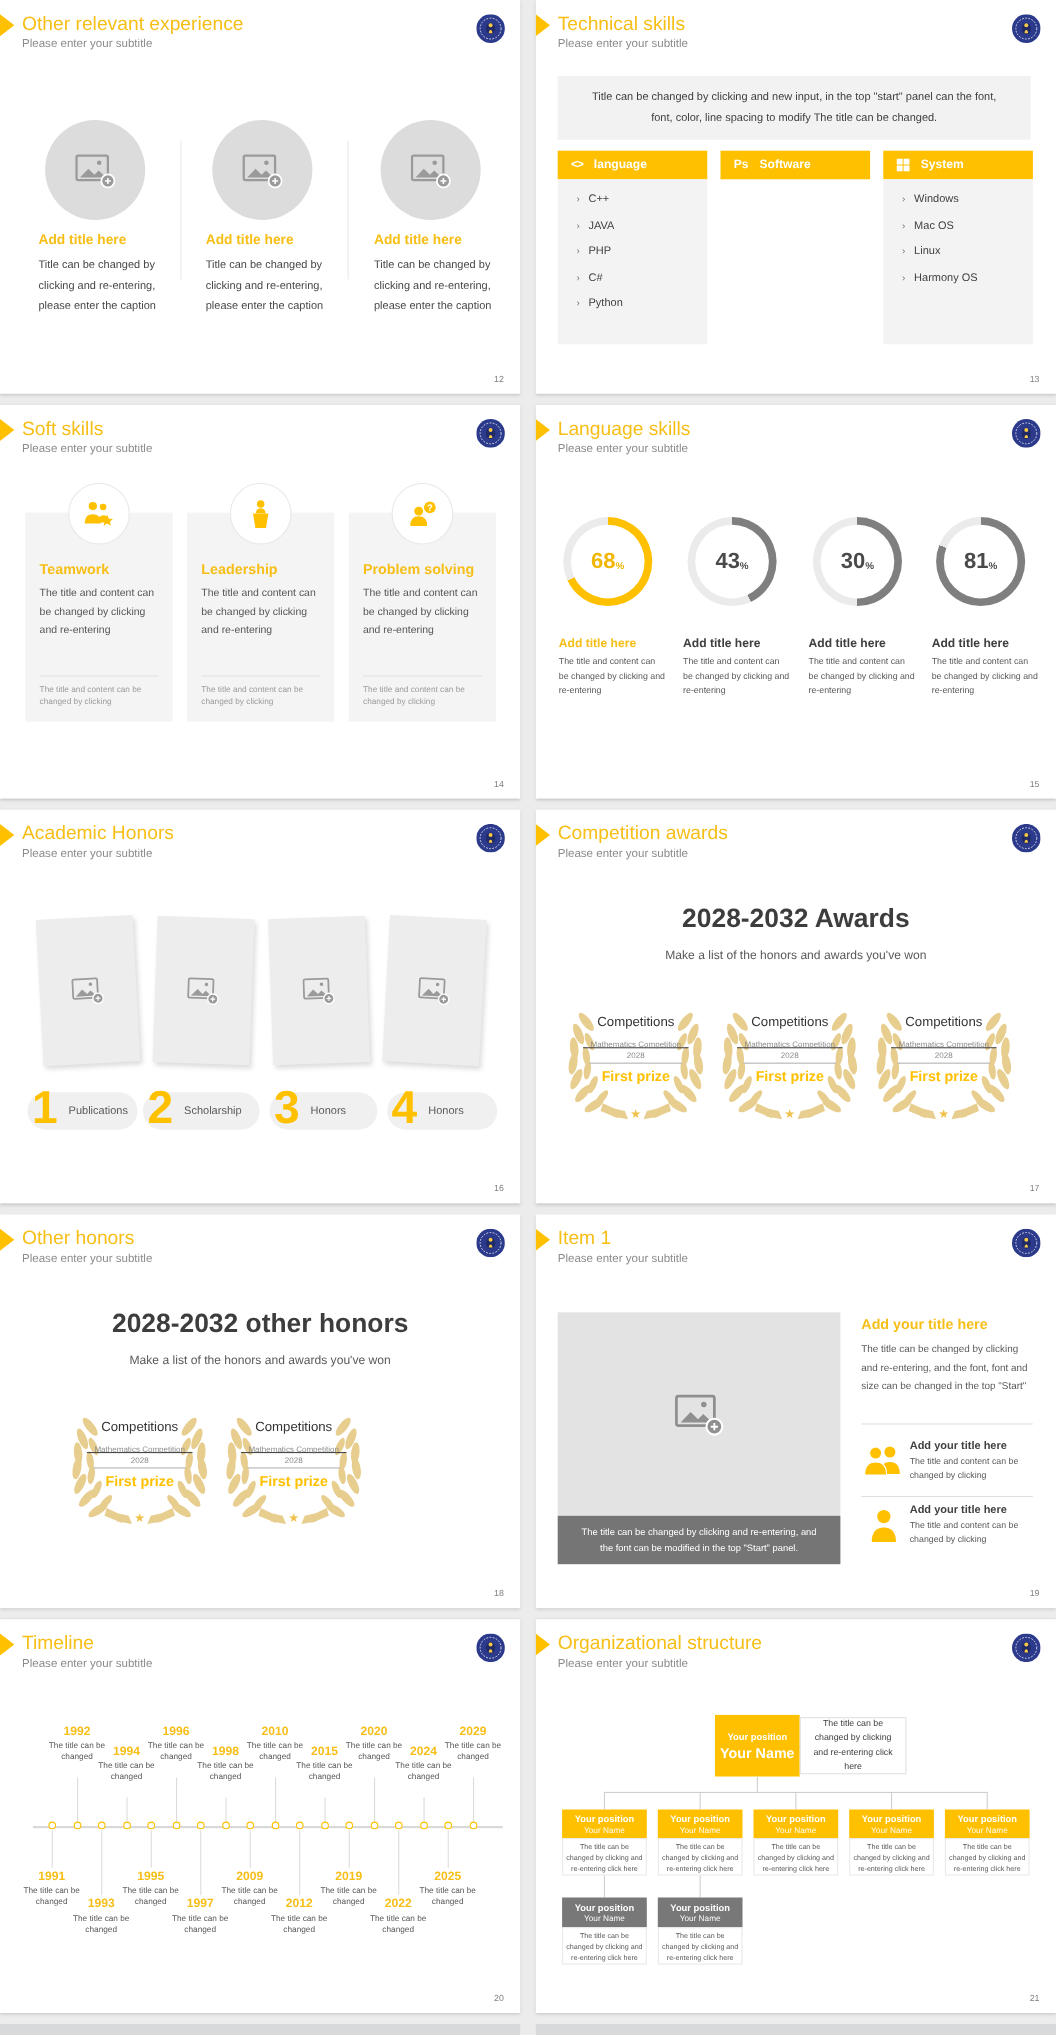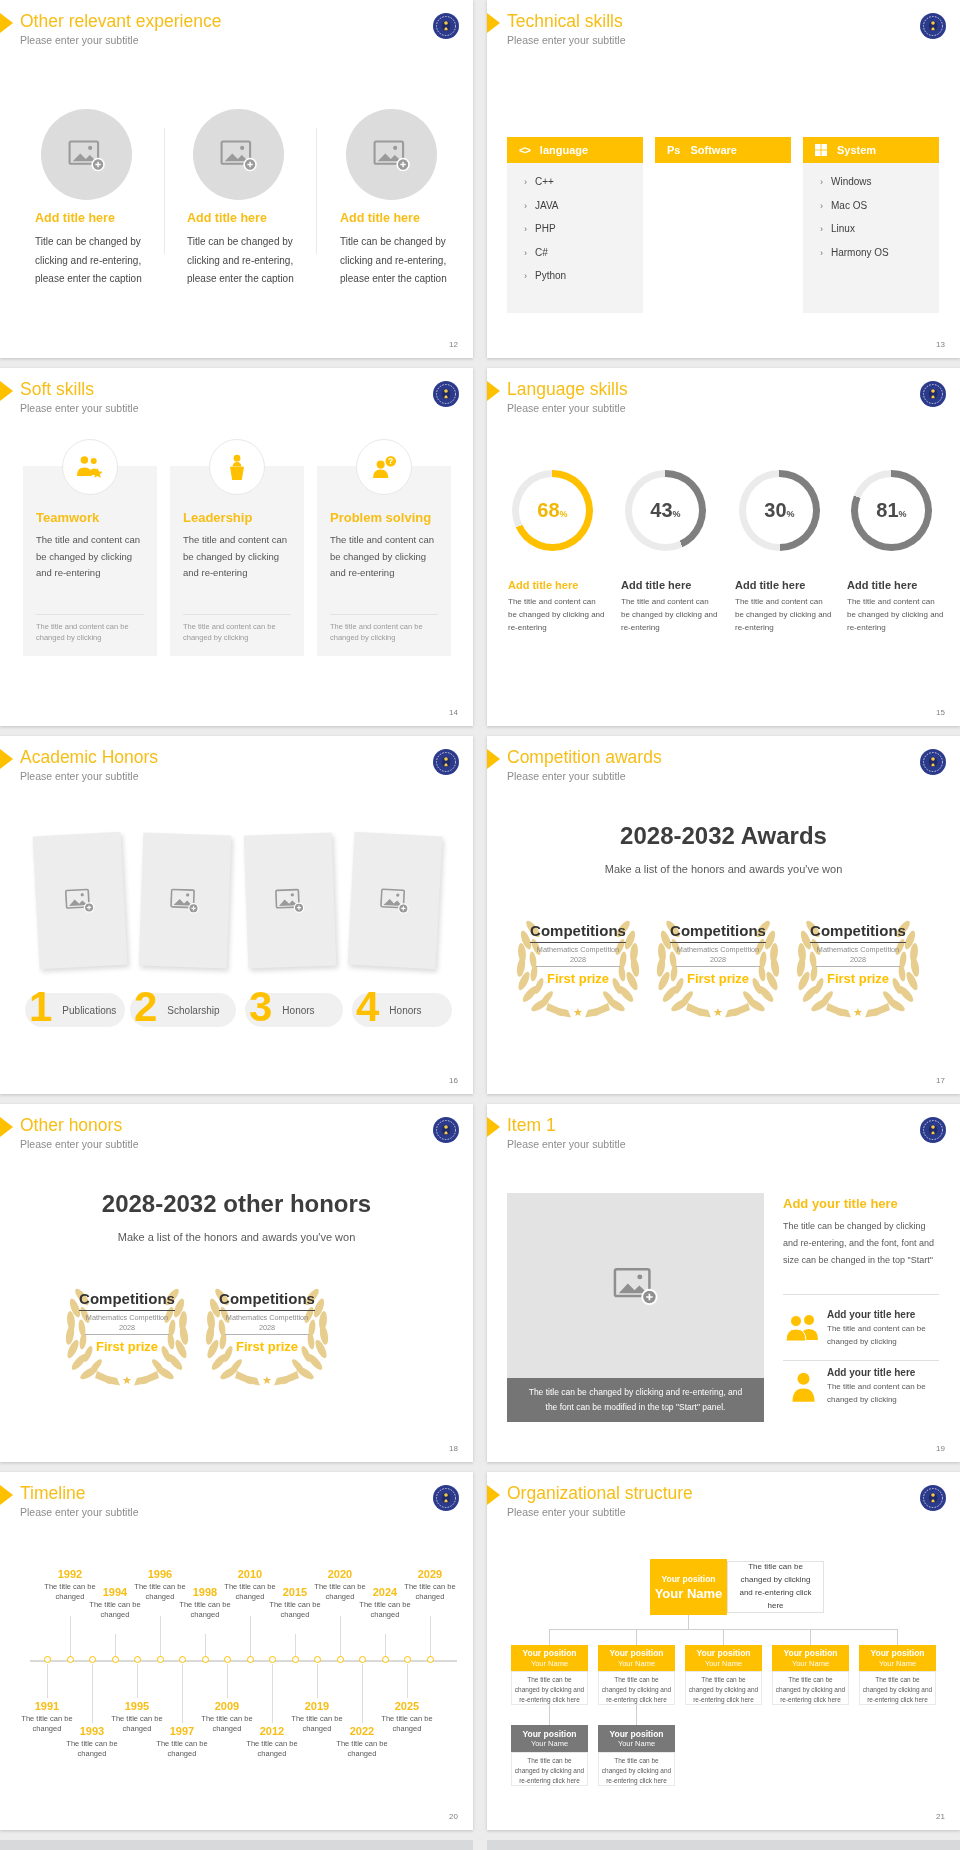--- a/index.html
+++ b/index.html
@@ -47,21 +47,21 @@
   
   .ah-card{position:absolute;top:98px;width:88px;height:133px;background:#ededed;box-shadow:2px 3px 5px rgba(0,0,0,.14);display:flex;align-items:center;justify-content:center;}
   .hn-pill{position:absolute;top:257px;height:34px;background:#f0f0f0;border-radius:17px;display:flex;align-items:center;}
   .hn-num{font-size:42px;font-weight:bold;color:#FFC000;line-height:.85;margin:-7px 0 0 4px;}
   .hn-lab{font-size:10px;color:#595959;margin:0 12px 0 10px;}
   
   .aw-head{position:absolute;left:0;right:0;top:86px;text-align:center;font-size:24px;font-weight:bold;color:#3d3d3d;}
   .aw-sub{position:absolute;left:0;right:0;top:127px;text-align:center;font-size:11px;color:#595959;}
   .wreath{position:absolute;top:182px;width:124px;height:100px;text-align:center;}
   .wreath svg{position:absolute;left:0;top:0;width:124px;height:100px;}
-  .w-top{position:absolute;top:4px;left:14px;right:14px;font-size:15px;font-weight:bold;color:#333;border-bottom:1.5px solid #4a4a4a;padding-bottom:3px;}
+  .w-top{position:absolute;top:4px;left:14px;right:14px;font-size:12px;font-weight:normal;color:#333;border-bottom:1.5px solid #4a4a4a;padding-bottom:16px;}
   .w-mid{position:absolute;top:27px;left:8px;right:8px;font-size:7.3px;color:#8c8c8c;}
   .w-year{position:absolute;top:37px;left:20px;right:20px;font-size:7.3px;color:#8c8c8c;border-bottom:1px solid #b3b3b3;padding-bottom:2px;}
   .w-prize{position:absolute;top:53px;left:0;right:0;font-size:13px;font-weight:bold;color:#FFC000;}
   
   .it-img{position:absolute;left:20px;top:89px;width:257px;height:185px;background:#e3e3e3;display:flex;align-items:center;justify-content:center;}
   .it-cap{position:absolute;left:20px;top:274px;width:257px;height:44px;background:#757575;color:#fff;font-size:8.5px;line-height:1.8;display:flex;align-items:center;text-align:center;padding:0 16px;box-sizing:border-box;}
   .it-head{position:absolute;left:296px;top:92px;font-size:13px;font-weight:bold;color:#F7BE16;}
   .it-para{position:absolute;left:296px;top:114px;width:158px;font-size:9px;line-height:1.9;color:#595959;}
   .it-div{position:absolute;left:296px;width:156px;height:1px;background:#e0e0e0;}
   .it-point{position:absolute;left:296px;width:158px;}
@@ -212,20 +212,21 @@
     <div class="s-page">12</div>
   </div>
 
   <div class="slide r1 c2">
     <div class="s-arrow"></div>
     <div class="s-title">Technical skills</div>
     <div class="s-sub">Please enter your subtitle</div>
     <svg class="s-logo" viewBox="0 0 26 26">
         <use href="#logo-def"></use>
       </svg>
+    <div class="tk-intro">Title can be changed by clicking and new input, in the top "start" panel can the font, font, color, line spacing to modify The title can be changed.</div>
 
     <div class="tk-col" style="left:20px">
       <div class="tk-head">
         <span class="ic">&lt;&gt;</span>
         <span class="lbl">language</span>
       </div>
       <div class="tk-list">
         <div class="tk-item">C++</div>
         <div class="tk-item">JAVA</div>
         <div class="tk-item">PHP</div>

